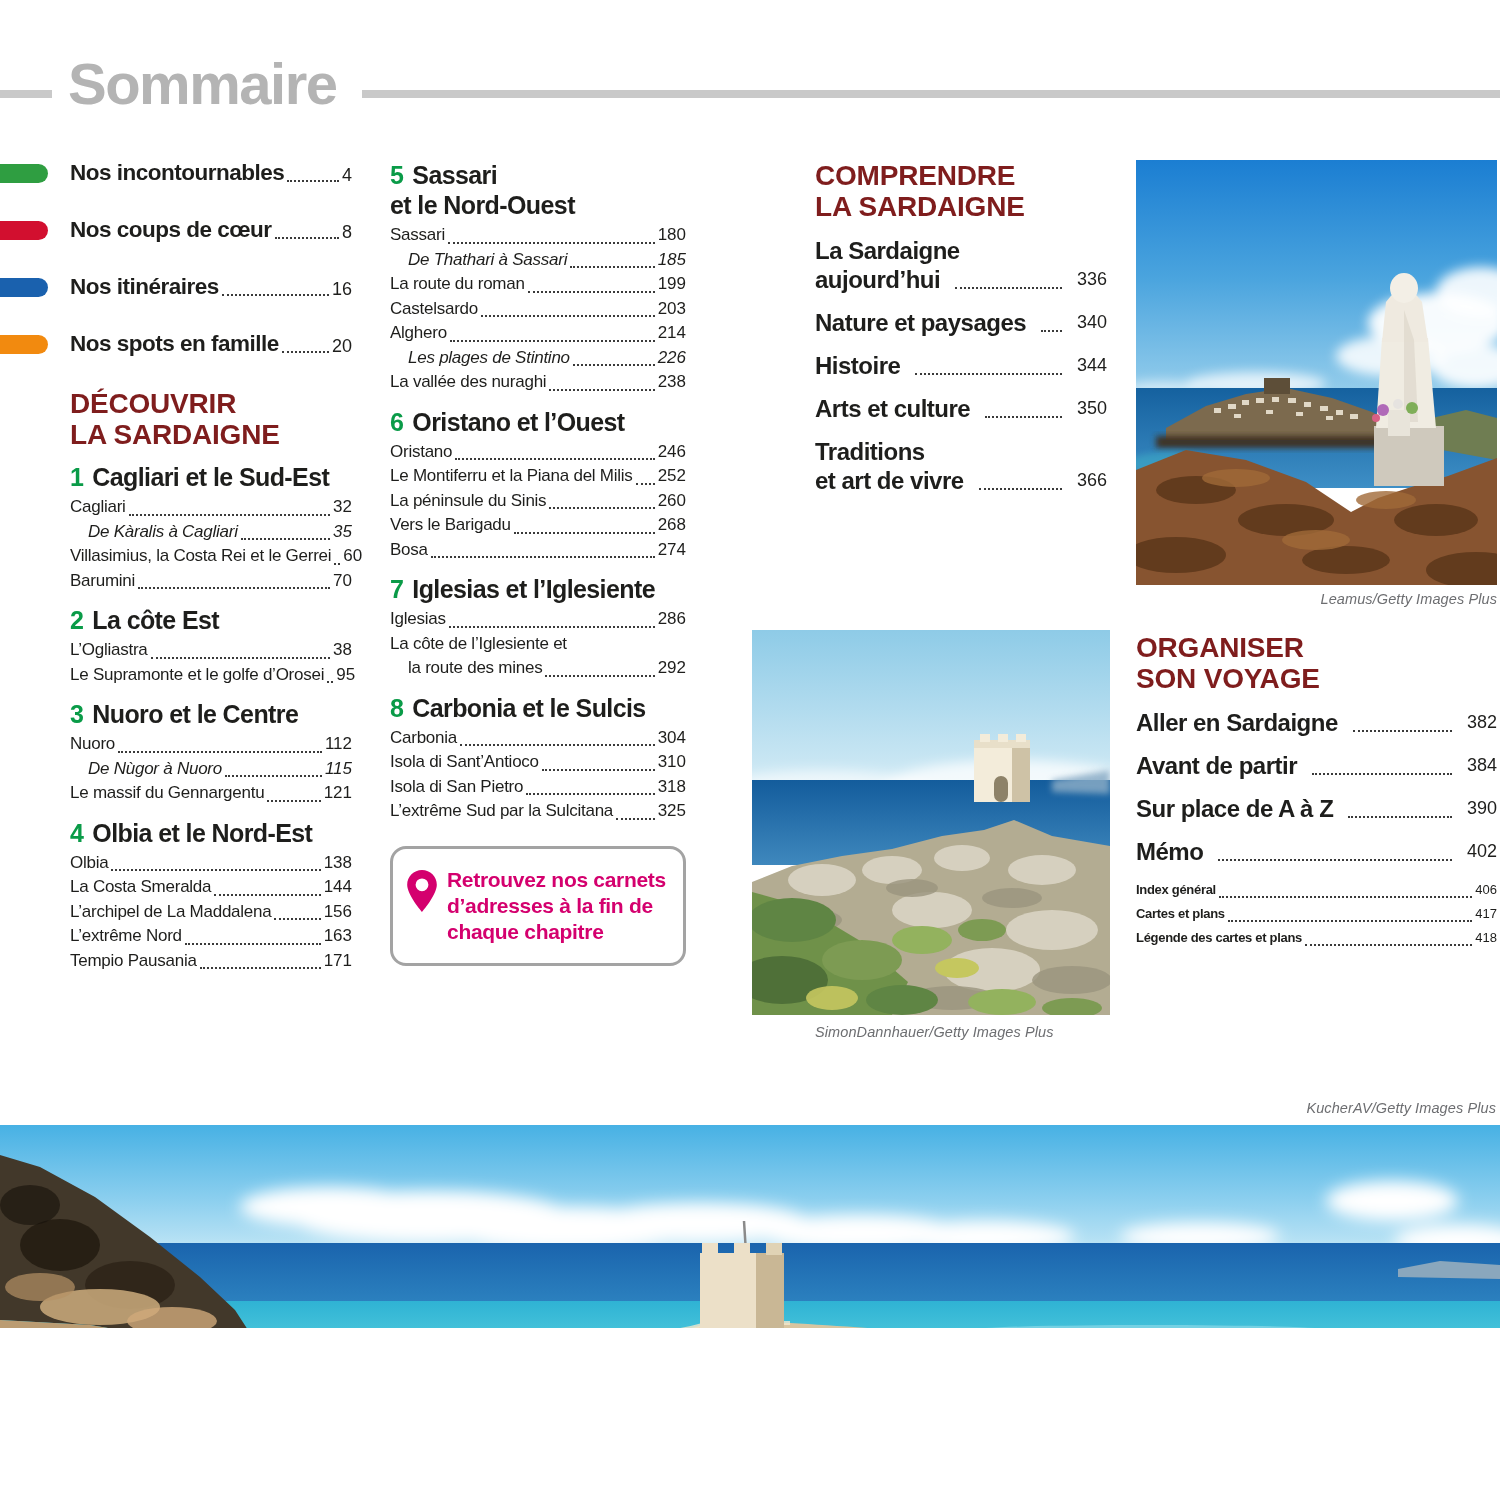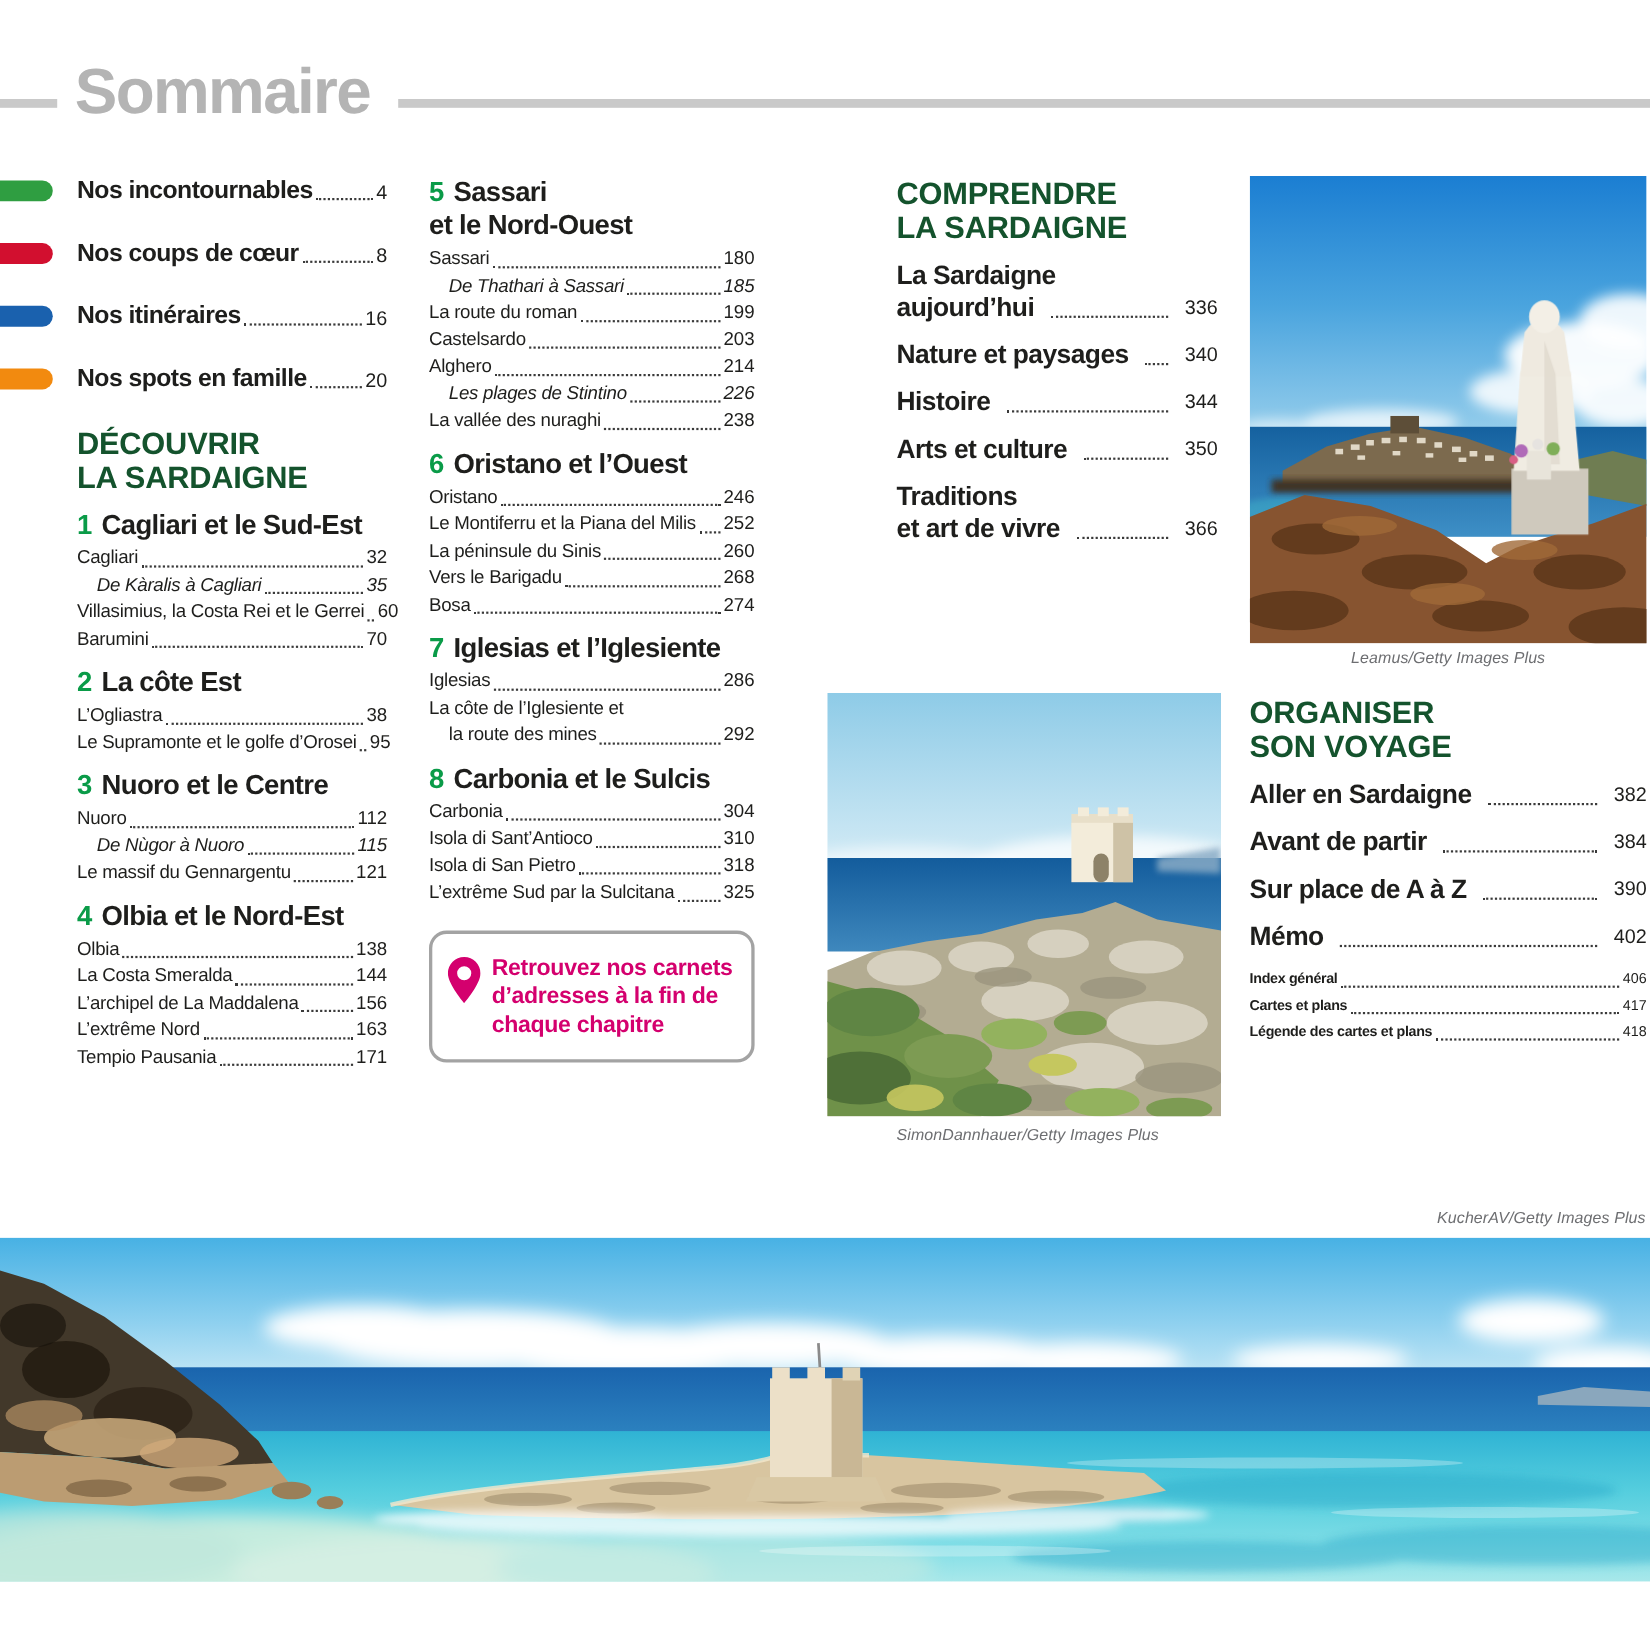--- a/index.html
+++ b/index.html
@@ -1,16 +1,16 @@
 <!DOCTYPE html>
 <html><head>
 <meta charset="utf-8">
 <style>
   html,body{margin:0;padding:0;background:#ffffff;}
-  #canvas{position:relative;width:1500px;height:1500px;overflow:hidden;background:#fff;
+  #canvas{position:relative;width:1500px;height:1328px;overflow:hidden;background:#fff;
           font-family:"Liberation Sans",sans-serif;color:#1e1e1c;}
 
   
   .hline{position:absolute;top:90px;height:8px;background:#c9c9c9;}
   .hl-left{left:0;width:52px;}
   .hl-main{left:362px;width:1138px;}
   .som{position:absolute;left:68px;top:50px;font-size:58px;font-weight:700;color:#b4b4b4;letter-spacing:-1.5px;}
 
   
   .col{position:absolute;top:160px;}
@@ -32,21 +32,21 @@
 
   
   .row{display:flex;align-items:flex-end;font-size:17px;line-height:24.5px;letter-spacing:-0.25px;}
   .row .l{white-space:nowrap;}
   .row .p{letter-spacing:0;}
   .row.it{font-style:italic;padding-left:18px;}
   .row-l1{font-size:17px;line-height:24.5px;letter-spacing:-0.25px;}
   .row.ind{padding-left:18px;}
 
   
-  .ghead{font-size:28px;line-height:31px;font-weight:700;color:#14532d;letter-spacing:-0.2px;}
+  .ghead{font-size:28px;line-height:31px;font-weight:700;color:#7f1d1d;letter-spacing:-0.2px;}
   .mt-sect{margin-top:31px;}
 
   
   .cht{font-size:25px;line-height:30px;font-weight:700;letter-spacing:-0.6px;margin:12px 0 3px;}
   .cht.first{margin-top:0;}
   .cht .num{color:#0a9b48;margin-right:9px;}
 
   
   .brow{display:flex;align-items:flex-end;font-size:24px;line-height:29px;font-weight:700;
         letter-spacing:-0.5px;margin-top:14px;gap:12px;}
@@ -66,21 +66,21 @@
   .pinkbox .txt{color:#d4006e;font-size:21px;line-height:26px;font-weight:700;letter-spacing:-0.3px;}
   .pin{flex:0 0 auto;margin-top:3px;}
 
   
   .photo{position:absolute;overflow:hidden;}
   #photo1{left:1136px;top:160px;width:361px;height:425px;}
   #photo2{left:752px;top:630px;width:358px;height:385px;}
   #photo3{left:0;top:1125px;width:1500px;height:313px;}
   .photo svg{display:block;width:100%;height:100%;}
   .cap{position:absolute;font-style:italic;color:#6d6e71;font-size:14.5px;letter-spacing:0.1px;}
-  #cap1{left:1136px;top:591px;width:361px;text-align:center;}
+  #cap1{left:1136px;top:591px;width:361px;text-align:right;}
   #cap2{left:815px;top:1024px;}
   #cap3{right:4px;top:1100px;}
 </style>
 </head>
 <body>
 
 <div id="canvas">
 
   <div class="hline hl-left"></div>
   <div class="som">Sommaire</div>

